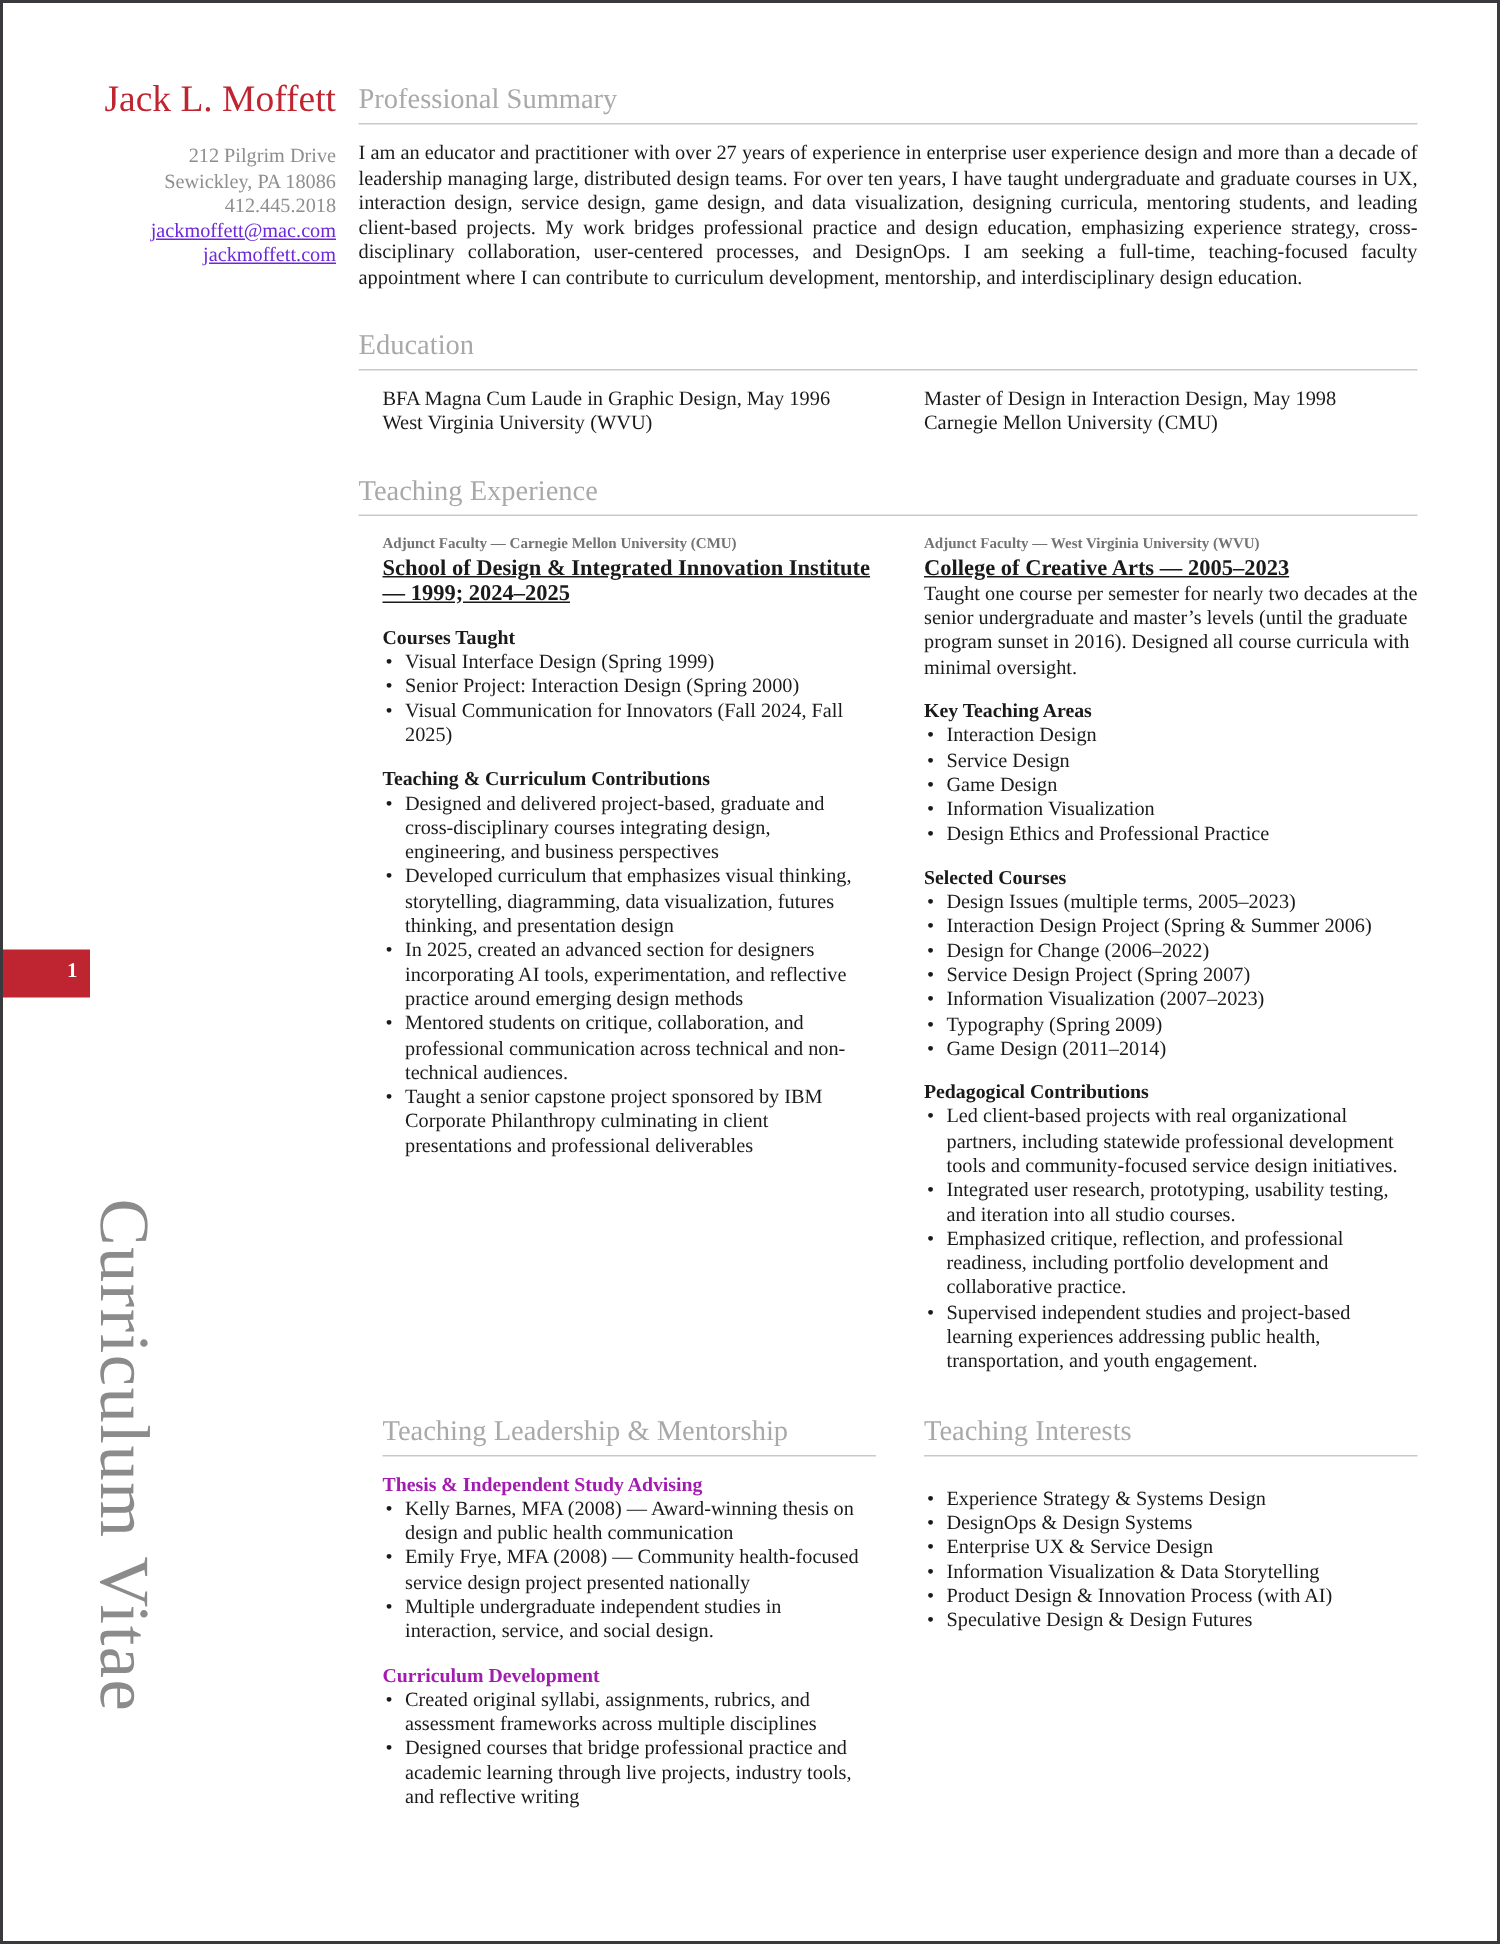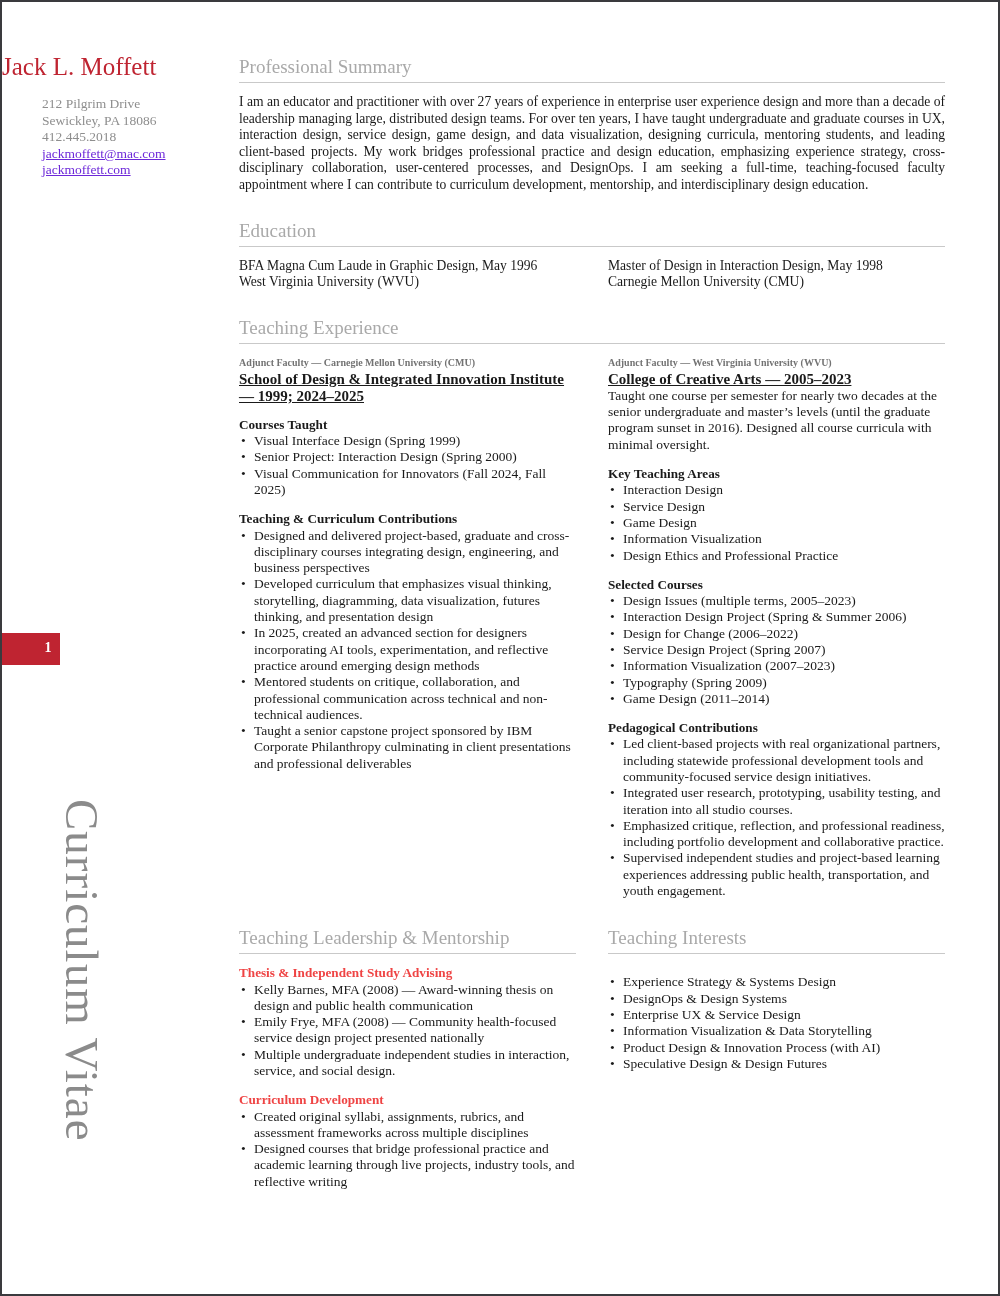--- a/index.html
+++ b/index.html
@@ -62,21 +62,21 @@
     letter-spacing: 1px;
     white-space: nowrap;
   }
 
   
   .header-left {
     position: absolute;
     left: 40px;
     top: 50px;
     width: 182px;
-    text-align: left;
+    text-align: right;
   }
   .name {
     color: #bf2431;
     font-size: 25px;
     line-height: 30px;
     font-family: "Liberation Serif", "DejaVu Serif", serif;
     white-space: nowrap;
     margin-left: -40px;
   }
   .contact {
@@ -110,20 +110,21 @@
   }
   .body-text {
     font-size: 13.6px;
     line-height: 16.6px;
     text-align: justify;
   }
 
   .row {
     display: flex;
     gap: 32px;
+    margin-left: 16px;
   }
   .col {
     width: 343px;
   }
 
   .sec {
     margin-top: 22px;
   }
 
   .edu-line {
@@ -147,21 +148,21 @@
     font-size: 13.5px;
     line-height: 16.4px;
   }
   .sub-head {
     font-weight: bold;
     font-size: 13.2px;
     line-height: 16.2px;
     margin-top: 13px;
   }
   .sub-head.red {
-    color: #ef4444;
+    color: #a21caf;
   }
   .sub-head.tight {
     margin-top: 0;
   }
   ul.bullets {
     margin: 0;
     padding: 0 0 0 15px;
     list-style: none;
   }
   ul.bullets li {

